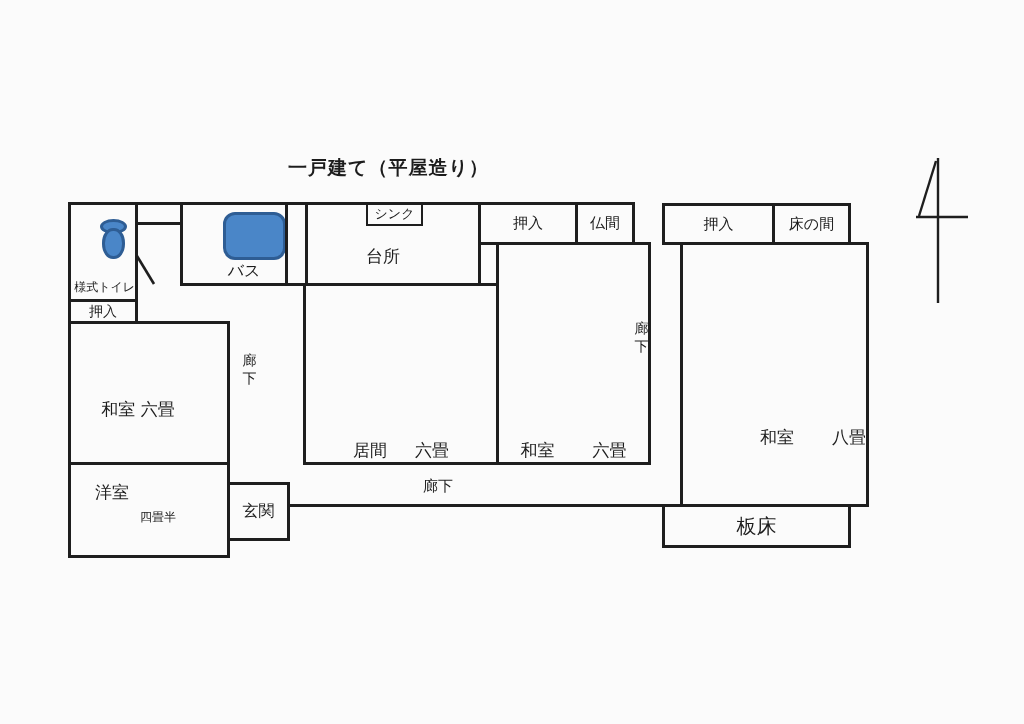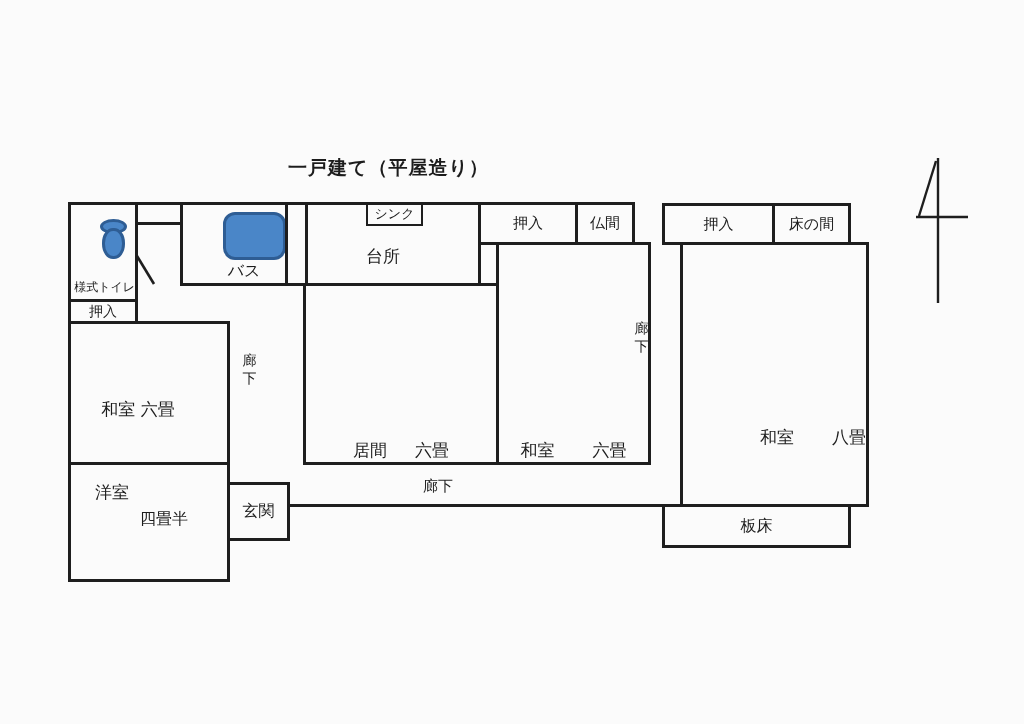--- a/index.html
+++ b/index.html
@@ -85,30 +85,30 @@
   <div class="room" style="left:772px;top:203px;width:79px;height:42px;justify-content:center;">
     <span class="lbl">床の間</span>
   </div>
 
   <div class="room col" style="left:662px;top:242px;width:189px;height:265px;gap:38px;padding-bottom:55px;box-sizing:border-box;justify-content:flex-end;">
     <span class="lbl-lg">和室</span>
     <span class="lbl-lg">八畳</span>
   </div>
 
   <div class="room" style="left:662px;top:504px;width:189px;height:44px;">
-    <span class="lbl-lg" style="font-size:16px;">板床</span>
+    <span class="lbl-lg" style="font-size:20px;">板床</span>
   </div>
 
   <div class="room" style="left:68px;top:321px;width:162px;height:144px;padding-top:32px;padding-right:22px;box-sizing:border-box;">
     <span class="lbl-lg">和室 六畳</span>
   </div>
 
-  <div class="room" style="left:68px;top:462px;width:162px;height:120px;">
+  <div class="room" style="left:68px;top:462px;width:162px;height:96px;">
     <span class="lbl-lg" style="position:absolute;left:24px;top:16px;">洋室</span>
-    <span class="lbl-sm" style="position:absolute;left:69px;top:44px;font-size:16px;">四畳半</span>
+    <span class="lbl-sm" style="position:absolute;left:69px;top:44px;font-size:12px;">四畳半</span>
   </div>
 
   <div class="room" style="left:227px;top:462px;width:63px;height:59px;margin-top:20px;">
     <span class="lbl-lg" style="font-size:16px;">玄関</span>
   </div>
 
   <div class="wall" style="left:135px;top:202px;width:48px;height:3px;"></div>
   <div class="wall" style="left:135px;top:222px;width:48px;height:3px;"></div>
   <div class="wall" style="left:287px;top:504px;width:378px;height:3px;"></div>
 

